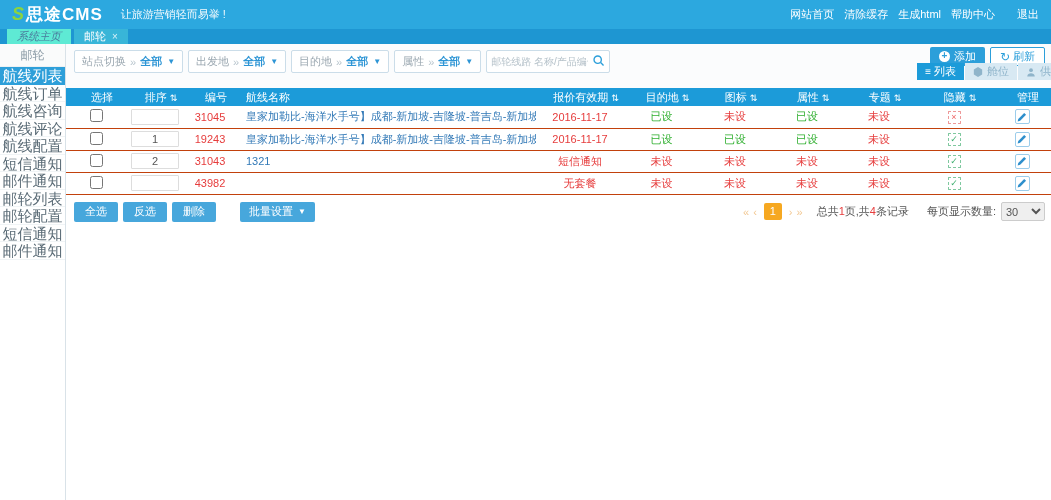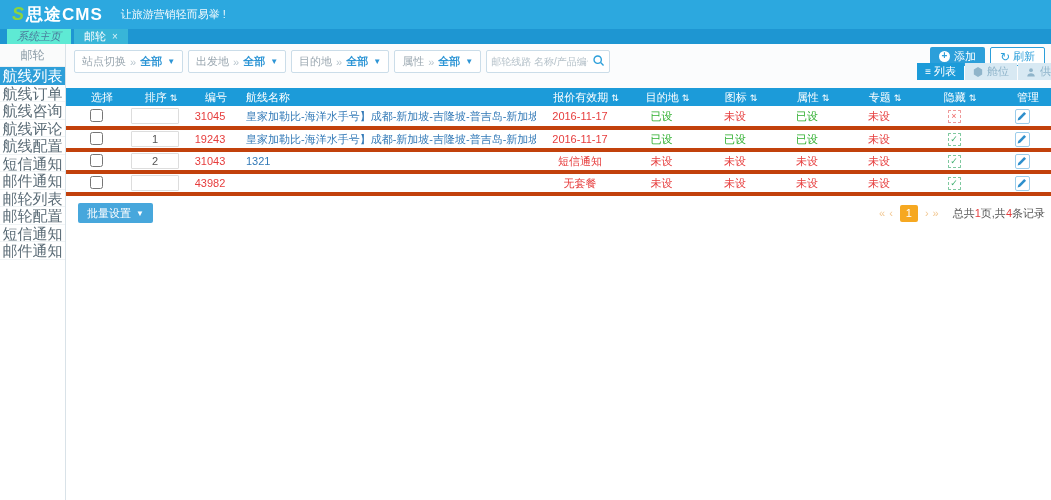--- a/index.html
+++ b/index.html
@@ -48,54 +48,61 @@
   .views { position:absolute; top:19px; right:-30px; display:flex; }
   .view-btn { display:inline-flex; align-items:center; height:17px; padding:0 8px; font-size:11px; background:#D8E9F3; color:#8FB4CA; margin-left:1px; }
   .view-btn.active { background:#1C9BD9; color:#fff; }
   .view-ic { margin-right:4px; font-size:10px; display:inline-flex; align-items:center; }
 
   
   table.grid { width:100%; border-collapse:collapse; table-layout:fixed; }
   .grid th { background:#1C9BD9; color:#fff; font-weight:normal; font-size:11px; height:18px; text-align:center; overflow:hidden; white-space:nowrap;padding-left:12px; }
   .grid th.l { text-align:left; padding-left:10px; }
   .sort-arrows { font-size:9px; margin-left:3px; cursor:pointer; }
-  .grid td { height:22px; border-bottom:4px solid #c2410c; font-size:11px; text-align:center; color:#555; overflow:hidden; white-space:nowrap; }
+  .grid td { height:22px; border-bottom:1px solid #c2410c; font-size:11px; text-align:center; color:#555; overflow:hidden; white-space:nowrap; }
   .grid td.l { text-align:left; padding-left:10px; }
   .code { color:#E63C3C; }
   .rname { color:#3279B7; cursor:pointer; }
   .red { color:#E63C3C; }
   .green { color:#2FAF2F; }
   .sort-input { width:48px; height:16px; border:1px solid #DDDDDD; border-radius:1px; text-align:center; font-size:11px; color:#555; outline:none; }
   .hicon { display:inline-block; width:13px; height:13px; line-height:11px; font-size:9px; border:1px dashed; border-radius:1px; cursor:pointer; }
   .hx { color:#E66; border-color:#E99; }
   .hc { color:#3FAF6F; border-color:#7FC89F; }
   .eicon { display:inline-flex; align-items:center; justify-content:center; width:15px; height:15px; border:1px solid #9CCDEB; border-radius:2px; background:#fff; cursor:pointer; }
 
   
   .footer { display:flex; align-items:center; margin-top:7px; padding:0 6px 0 8px; }
   .fbtn { background:#47A7DC; color:#fff; height:20px; border-radius:2px; padding:0 11px; font-size:11px; margin-right:5px; }
-  .btn-batch { background:#47A7DC; color:#fff; height:20px; border-radius:2px; padding:2px 9px; font-size:11px; margin-left:4px; display:inline-flex; align-items:center; }
+  .btn-batch { background:#47A7DC; color:#fff; height:20px; border-radius:2px; padding:2px 9px; font-size:11px; margin-left:19px; display:inline-flex; align-items:center; }
   .btn-batch .chip-caret { color:#fff; }
   .pager { margin-left:auto; display:flex; align-items:center; }
   .parrow { color:#F2C893; font-size:11px; margin:0 2px; cursor:pointer; }
   .pcur { background:#F6A821; color:#fff; width:18px; height:17px; line-height:17px; text-align:center; border-radius:2px; margin:0 5px; font-size:11px; cursor:pointer; }
   .summary { margin-left:12px; font-size:11px; color:#555; }
   .summary .red { color:#E63C3C; }
   .perpage { margin-left:18px; display:flex; align-items:center; font-size:11px; color:#555; }
   .perpage select { width:44px; height:19px; border:1px solid #CCCCCC; border-radius:2px; font-size:11px; color:#555; margin-left:5px; font-family:inherit; }
 </style>
 </head>
 <body>
 
 <div class="topbar">
   <div class="logo">
     <span class="logo-s">S</span>
     <span class="logo-text">思途CMS</span>
   </div>
   <div class="tagline">让旅游营销轻而易举 !</div>
+  <div class="top-links" id="top-links">
+      <span class="tlink">网站首页</span>
+      <span class="tlink">清除缓存</span>
+      <span class="tlink">生成html</span>
+      <span class="tlink">帮助中心</span>
+      <span class="tlink">退出</span>
+    </div>
 </div>
 
 <div class="tabstrip" id="tabstrip">
     <span class="tab plain">系统主页</span>
     <span class="tab active">邮轮<span class="tab-close">×</span></span>
   </div>
 
 <div class="main">
   <div class="sidebar">
     <div class="side-title">邮轮</div>
@@ -266,27 +273,32 @@
     <td><span class="eicon">
                 <svg viewBox="0 0 16 16" width="10" height="10">
                   <path d="M11.5 1.5l3 3L5 14l-4 1 1-4z" fill="#2E8FCC"></path>
                 </svg>
               </span></td>
   </tr>
         </tbody>
     </table>
 
     <div class="footer">
+      <span id="footer-btns"><button class="fbtn">全选</button><button class="fbtn">反选</button><button class="fbtn">删除</button></span>
       <button class="btn-batch">
           <span>批量设置</span>
           <span class="chip-caret">▼</span>
         </button>
       <div class="pager">
         <span class="parrow">«</span>
         <span class="parrow">‹</span>
         <span class="pcur">1</span>
         <span class="parrow">›</span>
         <span class="parrow">»</span>
       </div>
       <div class="summary" id="summary"><span class="">总共</span><span class="red">1</span><span class="">页,共</span><span class="red">4</span><span class="">条记录</span></div>
+      <div class="perpage">
+        <span>每页显示数量:</span>
+        <select id="per-page-select"><option>30</option></select>
+      </div>
     </div>
   </div>
 </div>
 
 </body></html>

